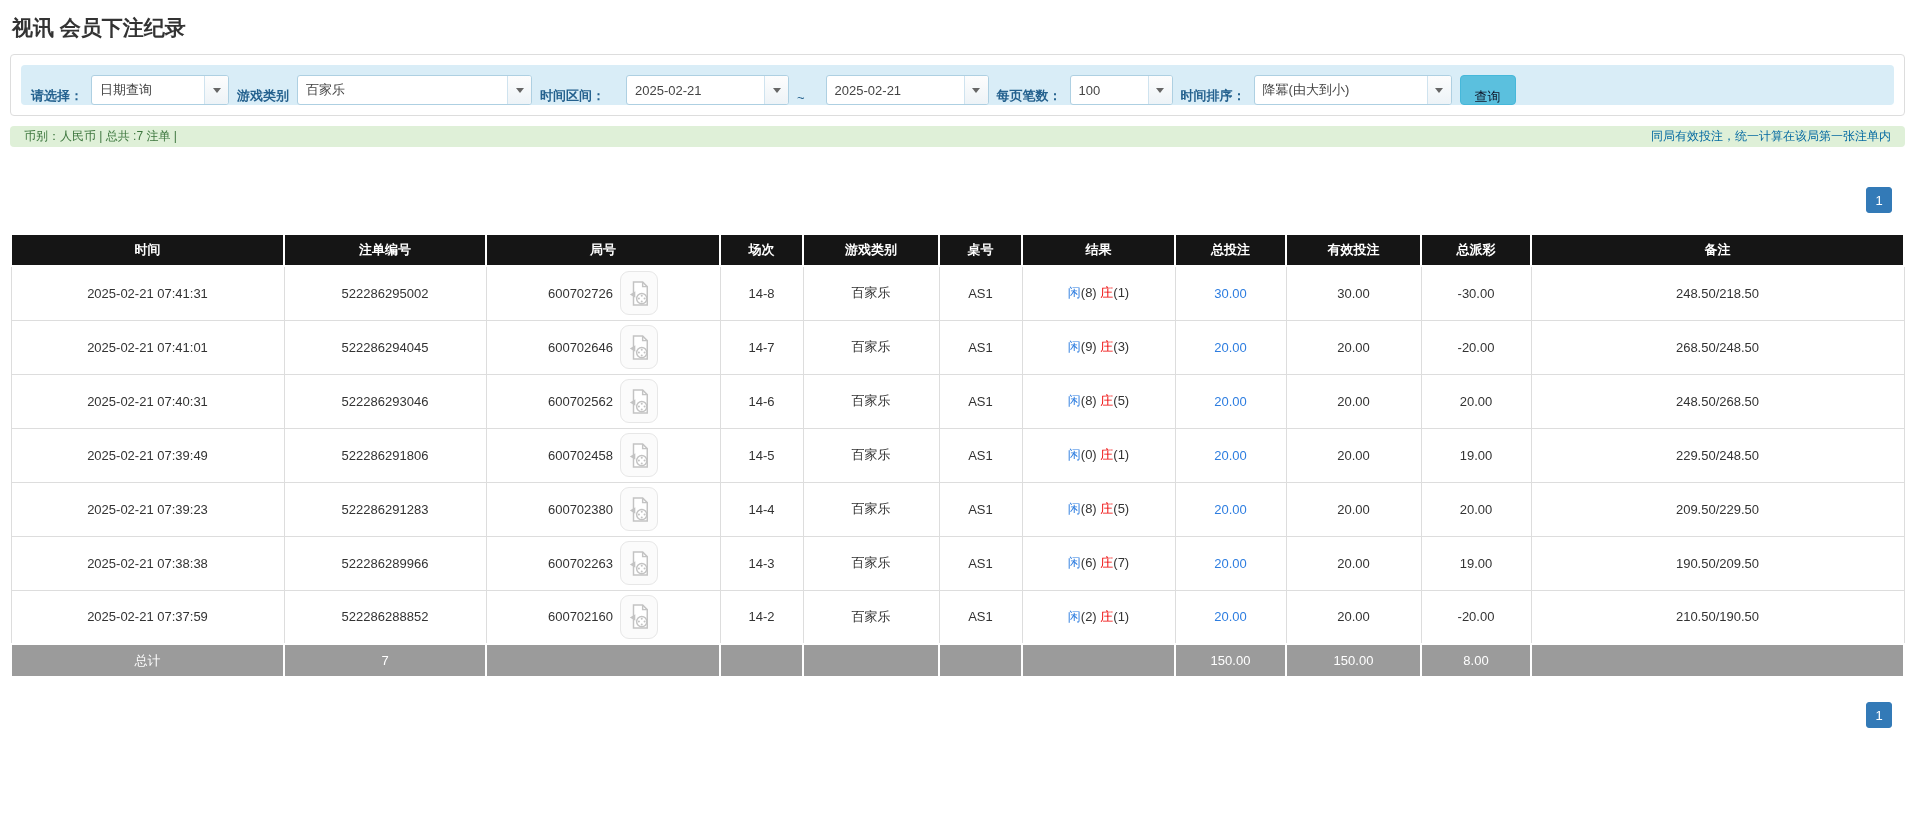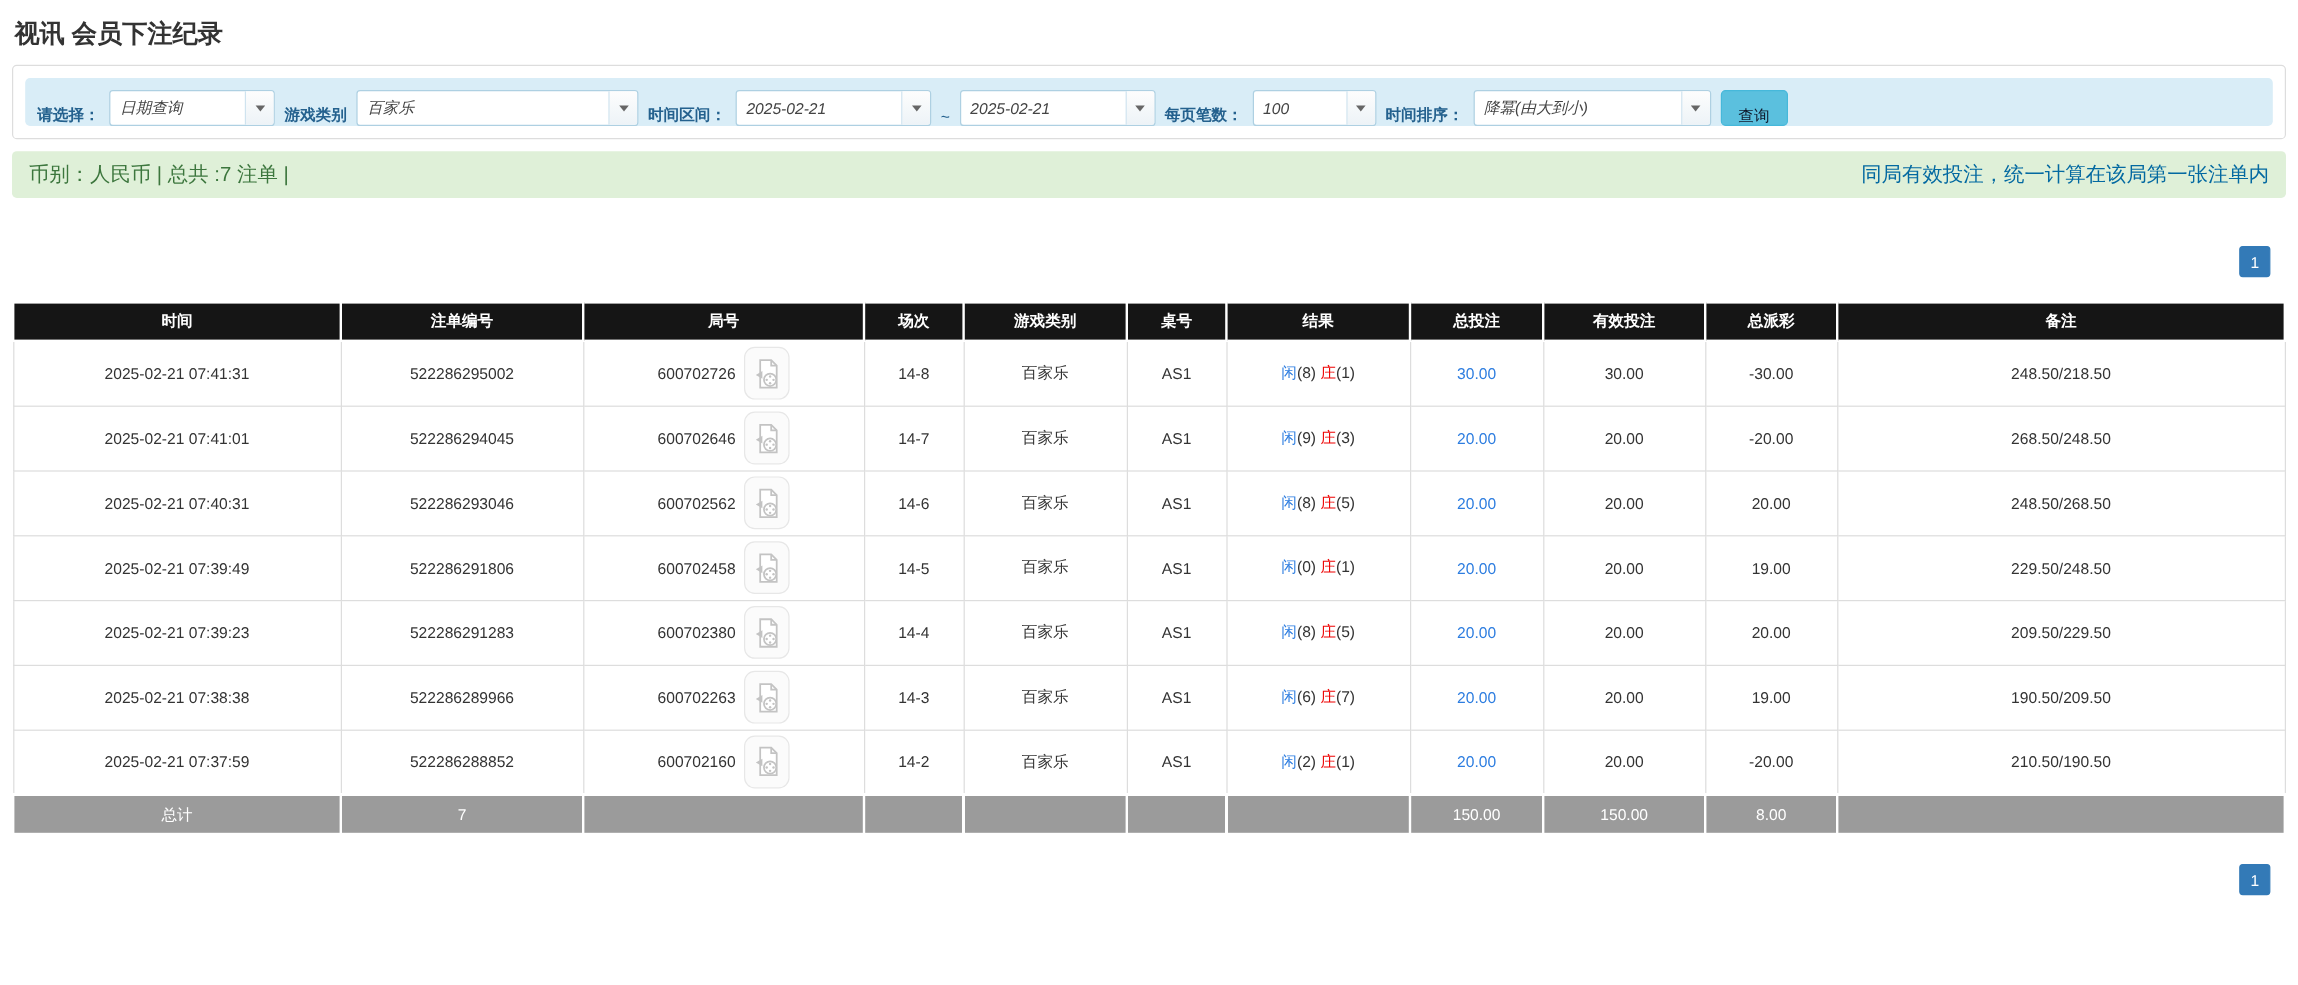--- a/index.html
+++ b/index.html
@@ -47,65 +47,64 @@
     height: 30px;
     overflow: hidden;
   }
   .combo .val {
     flex: 1;
     display: flex;
     align-items: center;
     padding: 0 8px;
     font-size: 13px;
     color: #444;
-    font-style: italic;
   }
   .combo .arrow-btn {
     width: 24px;
     border-left: 1px solid #cfe3ef;
     background: linear-gradient(#fdfdfd, #edf3f7);
     display: flex;
     align-items: center;
     justify-content: center;
     cursor: pointer;
   }
   .caret {
     width: 0; height: 0;
     border-left: 4px solid transparent;
     border-right: 4px solid transparent;
     border-top: 5px solid #666;
   }
   .w-query { width: 138px; }
   .w-game  { width: 235px; }
-  .w-date  { width: 163px; }
+  .w-date  { width: 163px; margin-left: 13px; }
   .w-per   { width: 103px; }
   .w-sort  { width: 198px; }
   .tilde { color: #24618e; font-size: 13px; }
   .search-btn {
     height: 30px;
     padding: 12px 14px;
     background: #5bc0de;
     border: 1px solid #46b8da;
     border-radius: 4px;
     color: #0f172a;
     font-size: 13px;
     cursor: pointer;
     font-family: inherit;
   }
   
   .summary-bar {
     margin-top: 10px;
     background: #dff0d8;
     border-radius: 4px;
-    height: 39px;
+    height: 21px;
     display: flex;
     align-items: center;
     justify-content: space-between;
     padding: 0 14px;
-    font-size: 17px;
+    font-size: 12px;
   }
   .summary-left { color: #3c763d; }
   .summary-right { color: #0369a1; }
   
   .pager {
     display: flex;
     justify-content: flex-end;
     padding-right: 13px;
   }
   .pager-top { margin-top: 40px; margin-bottom: 20px; }

